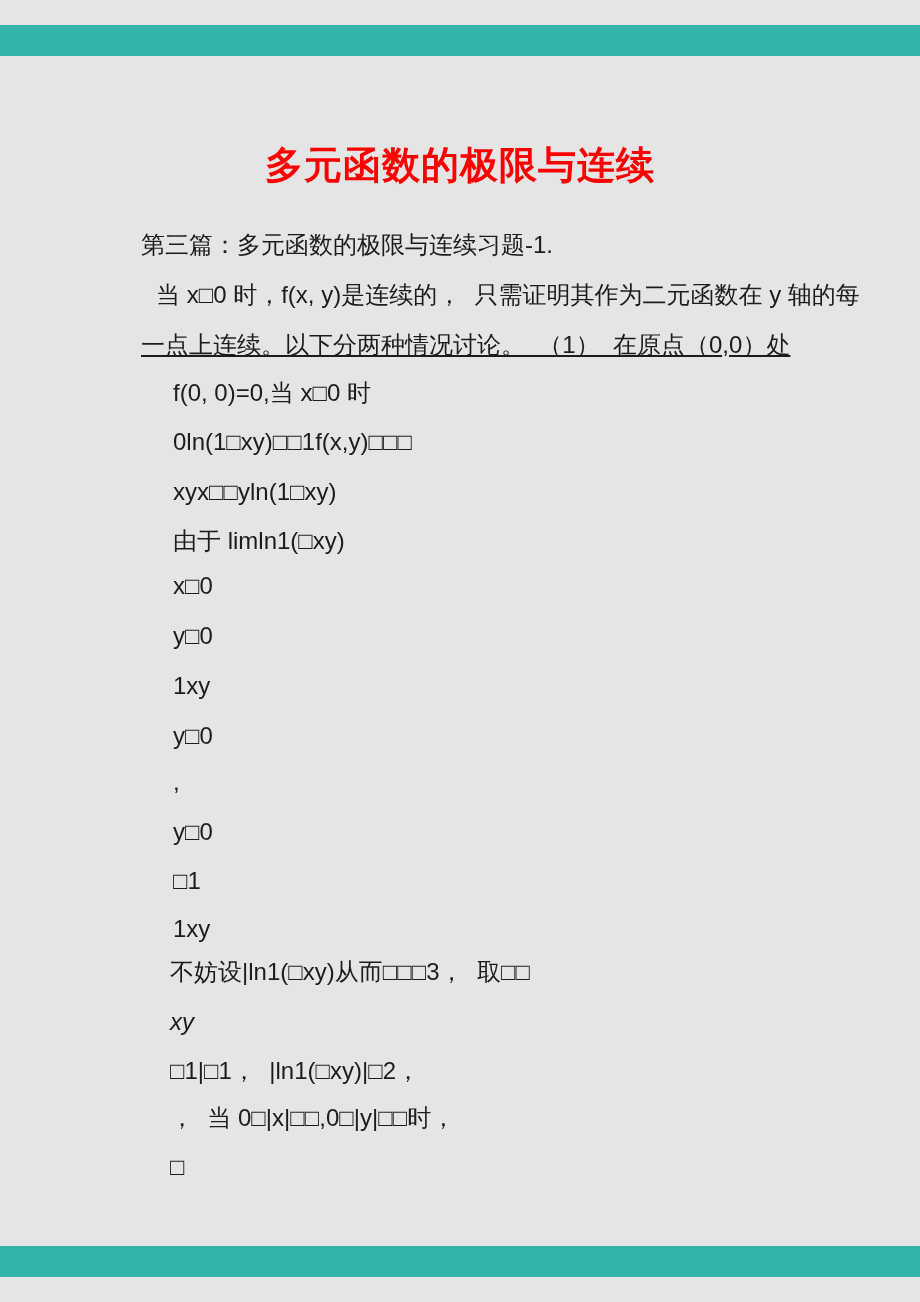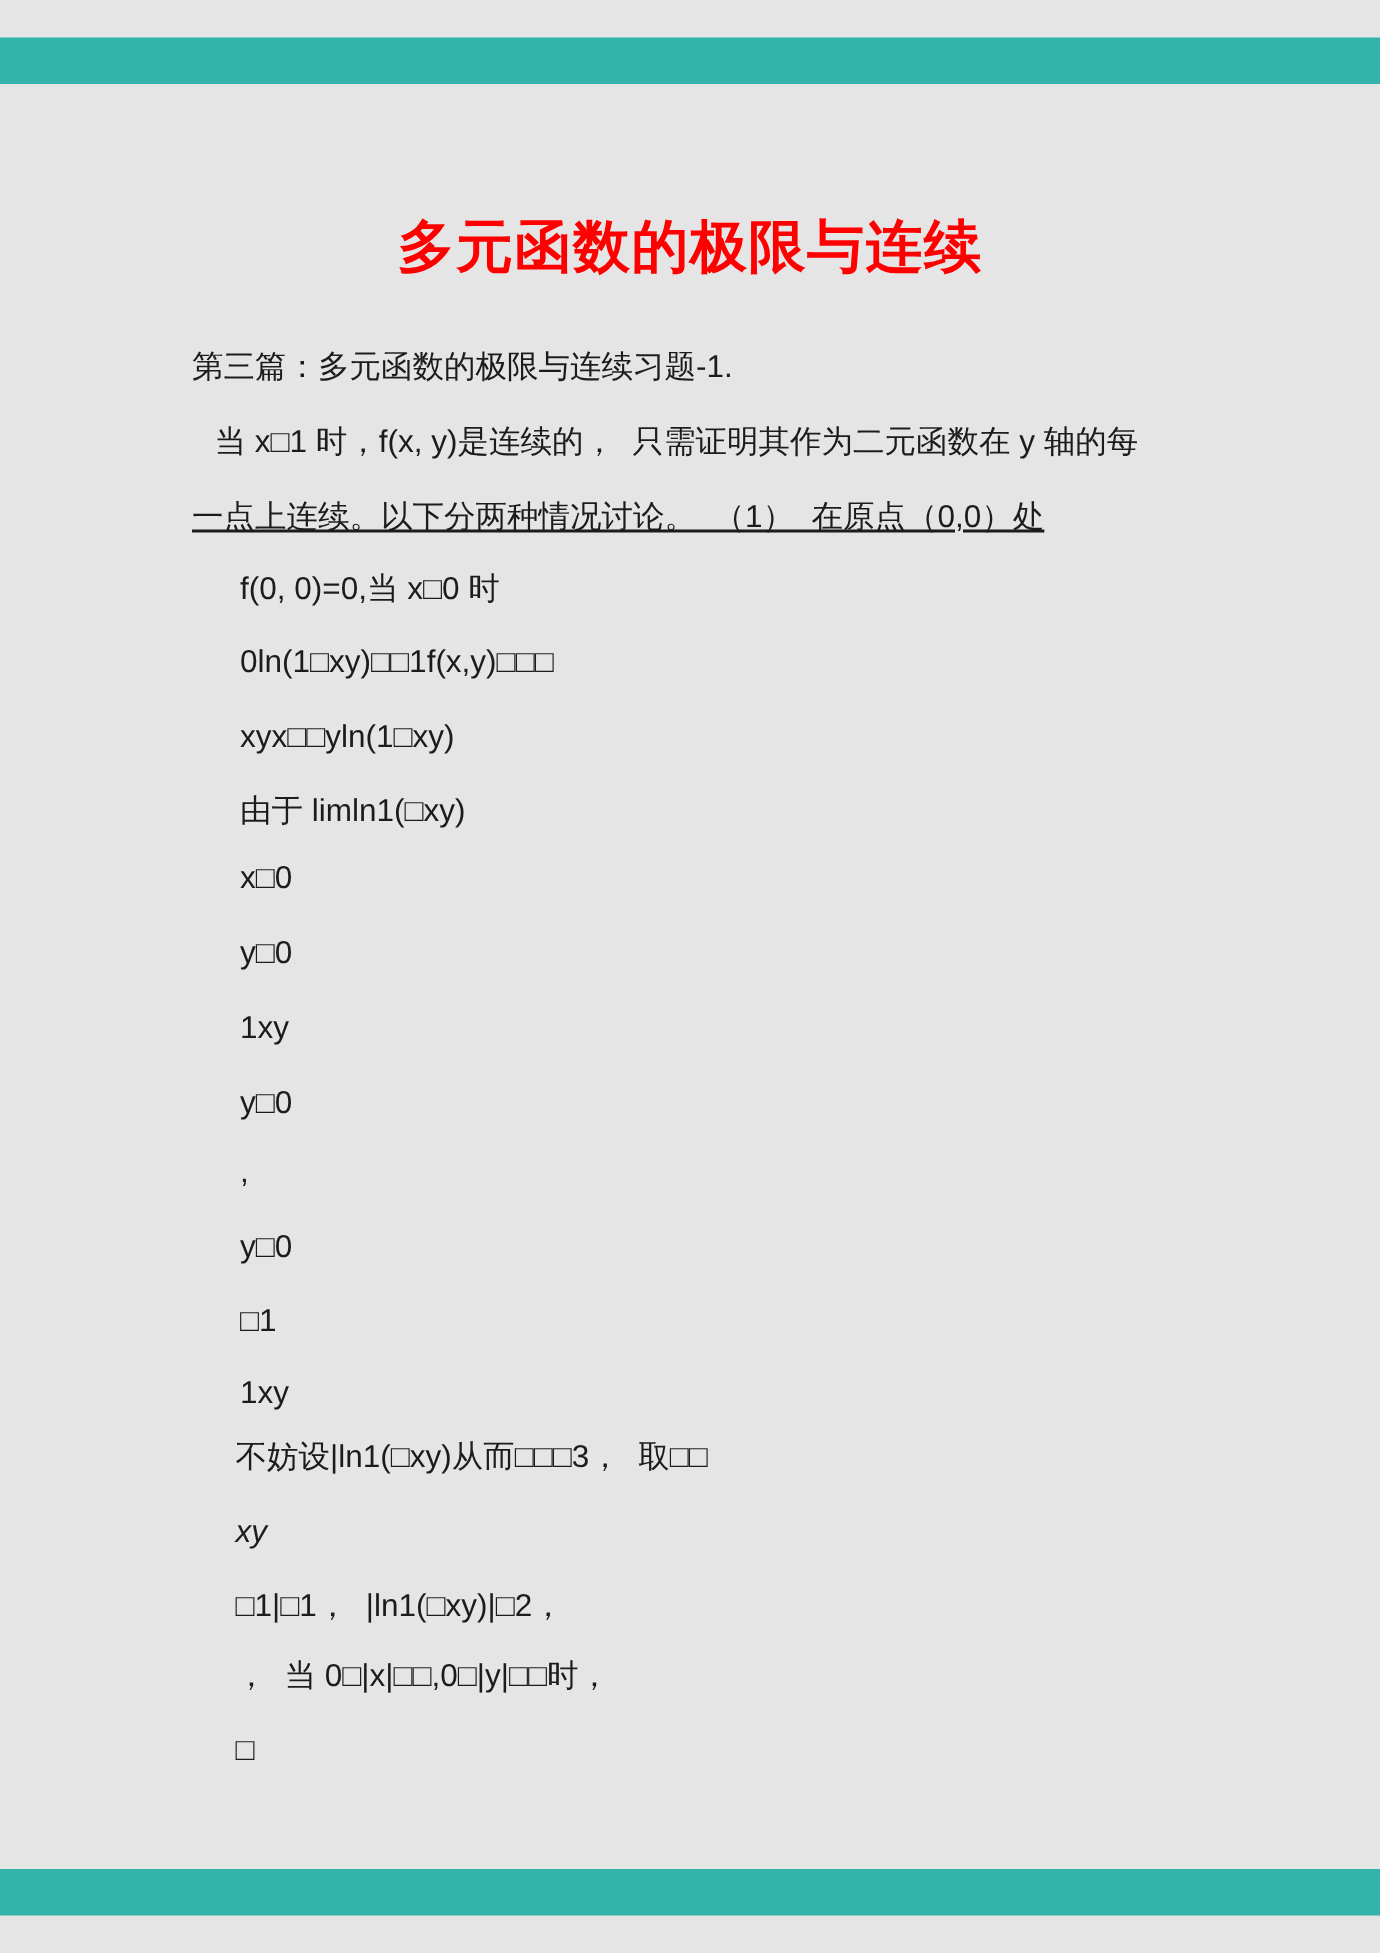--- a/index.html
+++ b/index.html
@@ -35,24 +35,25 @@
     font-family: "Liberation Serif", "DejaVu Serif", serif;
     font-weight: bold;
     font-size: 38px;
     line-height: 50px;
     color: var(--title-color, #ff0000);
     letter-spacing: 1px;
     white-space: pre;
   }
   .doc-line {
     position: absolute;
-    font-size: 21px;
+    font-size: 24px;
     line-height: 28px;
     white-space: pre;
     color: #1c1c1c;
+    margin-left: 13px;
   }
   .page-indicator {
     position: absolute;
     left: 640px;
     top: 1245px;
     width: 140px;
     text-align: right;
     font-size: 15px;
     font-weight: bold;
     color: #1a1a1a;
@@ -62,21 +63,21 @@
 </head>
 <body>
 
 <div id="page">
 
   <div class="accent-bar top"></div>
 
   <div class="doc-title">多元函数的极限与连续</div>
 
   <div class="doc-line" style="left:128px; top:231px;">第三篇：多元函数的极限与连续习题-1.</div>
-  <div class="doc-line" style="left:143px; top:281px;">当 x□1 时，f(x, y)是连续的，  只需证明其作为二元函数在 y 轴的每</div>
+  <div class="doc-line" style="left:143px; top:281px;">当 x□0 时，f(x, y)是连续的，  只需证明其作为二元函数在 y 轴的每</div>
   <div class="doc-line" style="left:128px; top:331px;text-decoration:underline;">一点上连续。以下分两种情况讨论。  （1）  在原点（0,0）处</div>
   <div class="doc-line" style="left:160px; top:379px;">f(0, 0)=0,当 x□0 时</div>
   <div class="doc-line" style="left:160px; top:428px;">0ln(1□xy)□□1f(x,y)□□□</div>
   <div class="doc-line" style="left:160px; top:478px;">xyx□□yln(1□xy)</div>
   <div class="doc-line" style="left:160px; top:527px;text-align:right;">由于 limln1(□xy)</div>
   <div class="doc-line" style="left:160px; top:572px;">x□0</div>
   <div class="doc-line" style="left:160px; top:622px;">y□0</div>
   <div class="doc-line" style="left:160px; top:672px;">1xy</div>
   <div class="doc-line" style="left:160px; top:722px;">y□0</div>
   <div class="doc-line" style="left:160px; top:768px;">,</div>

